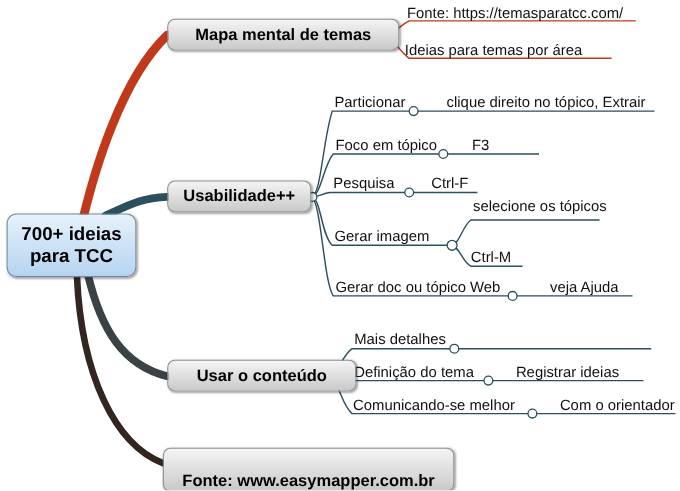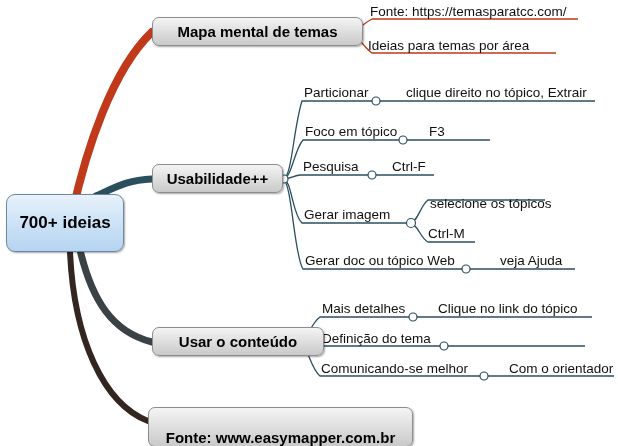--- a/index.html
+++ b/index.html
@@ -119,20 +119,21 @@
     <g fill="#ffffff" stroke="#2C4F5E" stroke-width="1.2">
       <circle cx="299" cy="342" r="4.5"></circle>
       <circle cx="413" cy="317" r="4"></circle>
       <circle cx="444" cy="346" r="4"></circle>
       <circle cx="484" cy="376" r="4"></circle>
     </g>
   </svg>
 
   <div class="node node-root" style="left:6px; top:194px; width:118px; height:58px;">
     <span>700+ ideias</span>
+    <span>para TCC</span>
   </div>
 
   <div class="node node-main" style="left:152px; top:17px; width:211px; height:29px;">
     <span>Mapa mental de temas</span>
   </div>
 
   <div class="node node-main" style="left:152px; top:164px; width:131px; height:29px;">
     <span>Usabilidade++</span>
   </div>
 
@@ -168,44 +169,44 @@
   <div class="leaf" style="left:303px; top:159px;">
     <span>Pesquisa</span>
   </div>
   <div class="leaf-child" style="left:392px; top:159px;">
     <span>Ctrl-F</span>
   </div>
 
   <div class="leaf" style="left:304px; top:207px;">
     <span>Gerar imagem</span>
   </div>
-  <div class="leaf-child" style="left:430px; top:196px;">
+  <div class="leaf-child" style="left:430px; top:180px;">
     <span>selecione os tópicos</span>
   </div>
   <div class="leaf-child" style="left:428px; top:226px;">
     <span>Ctrl-M</span>
   </div>
 
   <div class="leaf" style="left:305px; top:253px;">
     <span>Gerar doc ou tópico Web</span>
   </div>
   <div class="leaf-child" style="left:500px; top:253px;">
     <span>veja Ajuda</span>
   </div>
 
   <div class="leaf" style="left:322px; top:301px;">
     <span>Mais detalhes</span>
   </div>
-  <div class="leaf-child" style="left:438px; top:301px;">
-    <span>Clique no link do tópico</span>
-  </div>
 
   <div class="leaf" style="left:322px; top:331px;">
     <span>Definição do tema</span>
   </div>
+  <div class="leaf-child" style="left:469px; top:331px;">
+    <span>Registrar ideias</span>
+  </div>
 
   <div class="leaf" style="left:321px; top:361px;">
     <span>Comunicando-se melhor</span>
   </div>
   <div class="leaf-child" style="left:509px; top:361px;">
     <span>Com o orientador</span>
   </div>
 
 </div>
 

